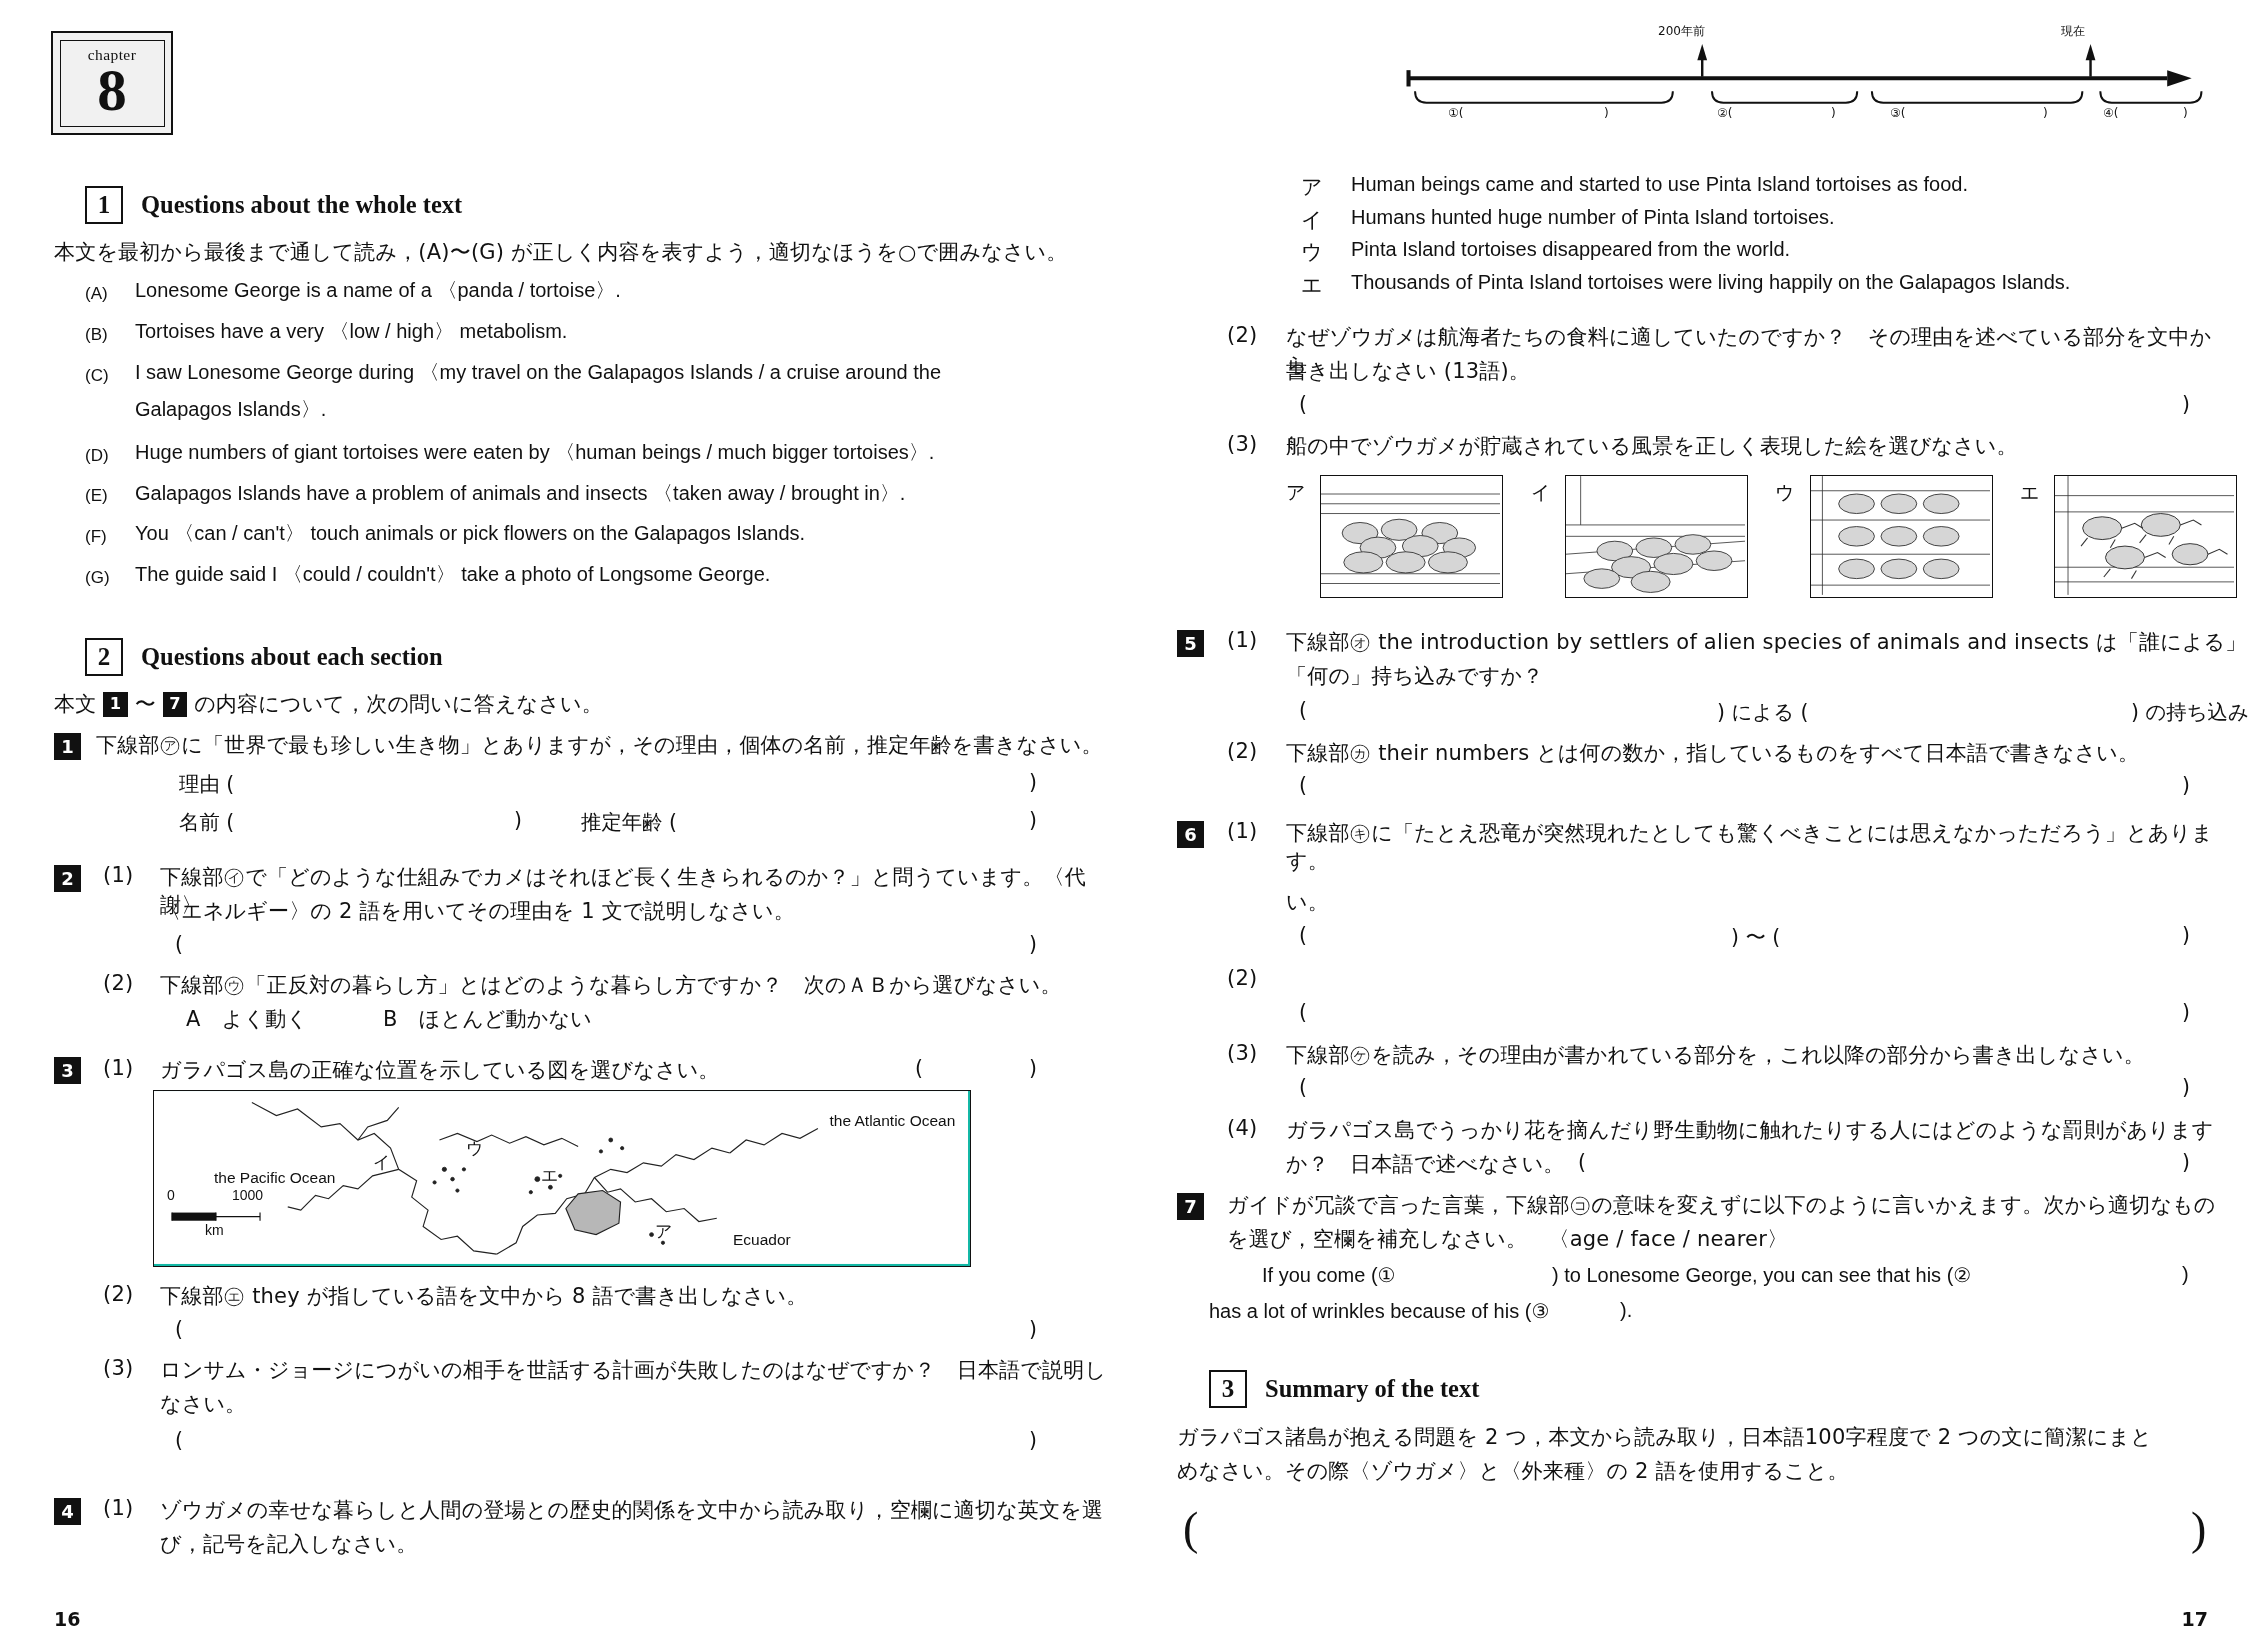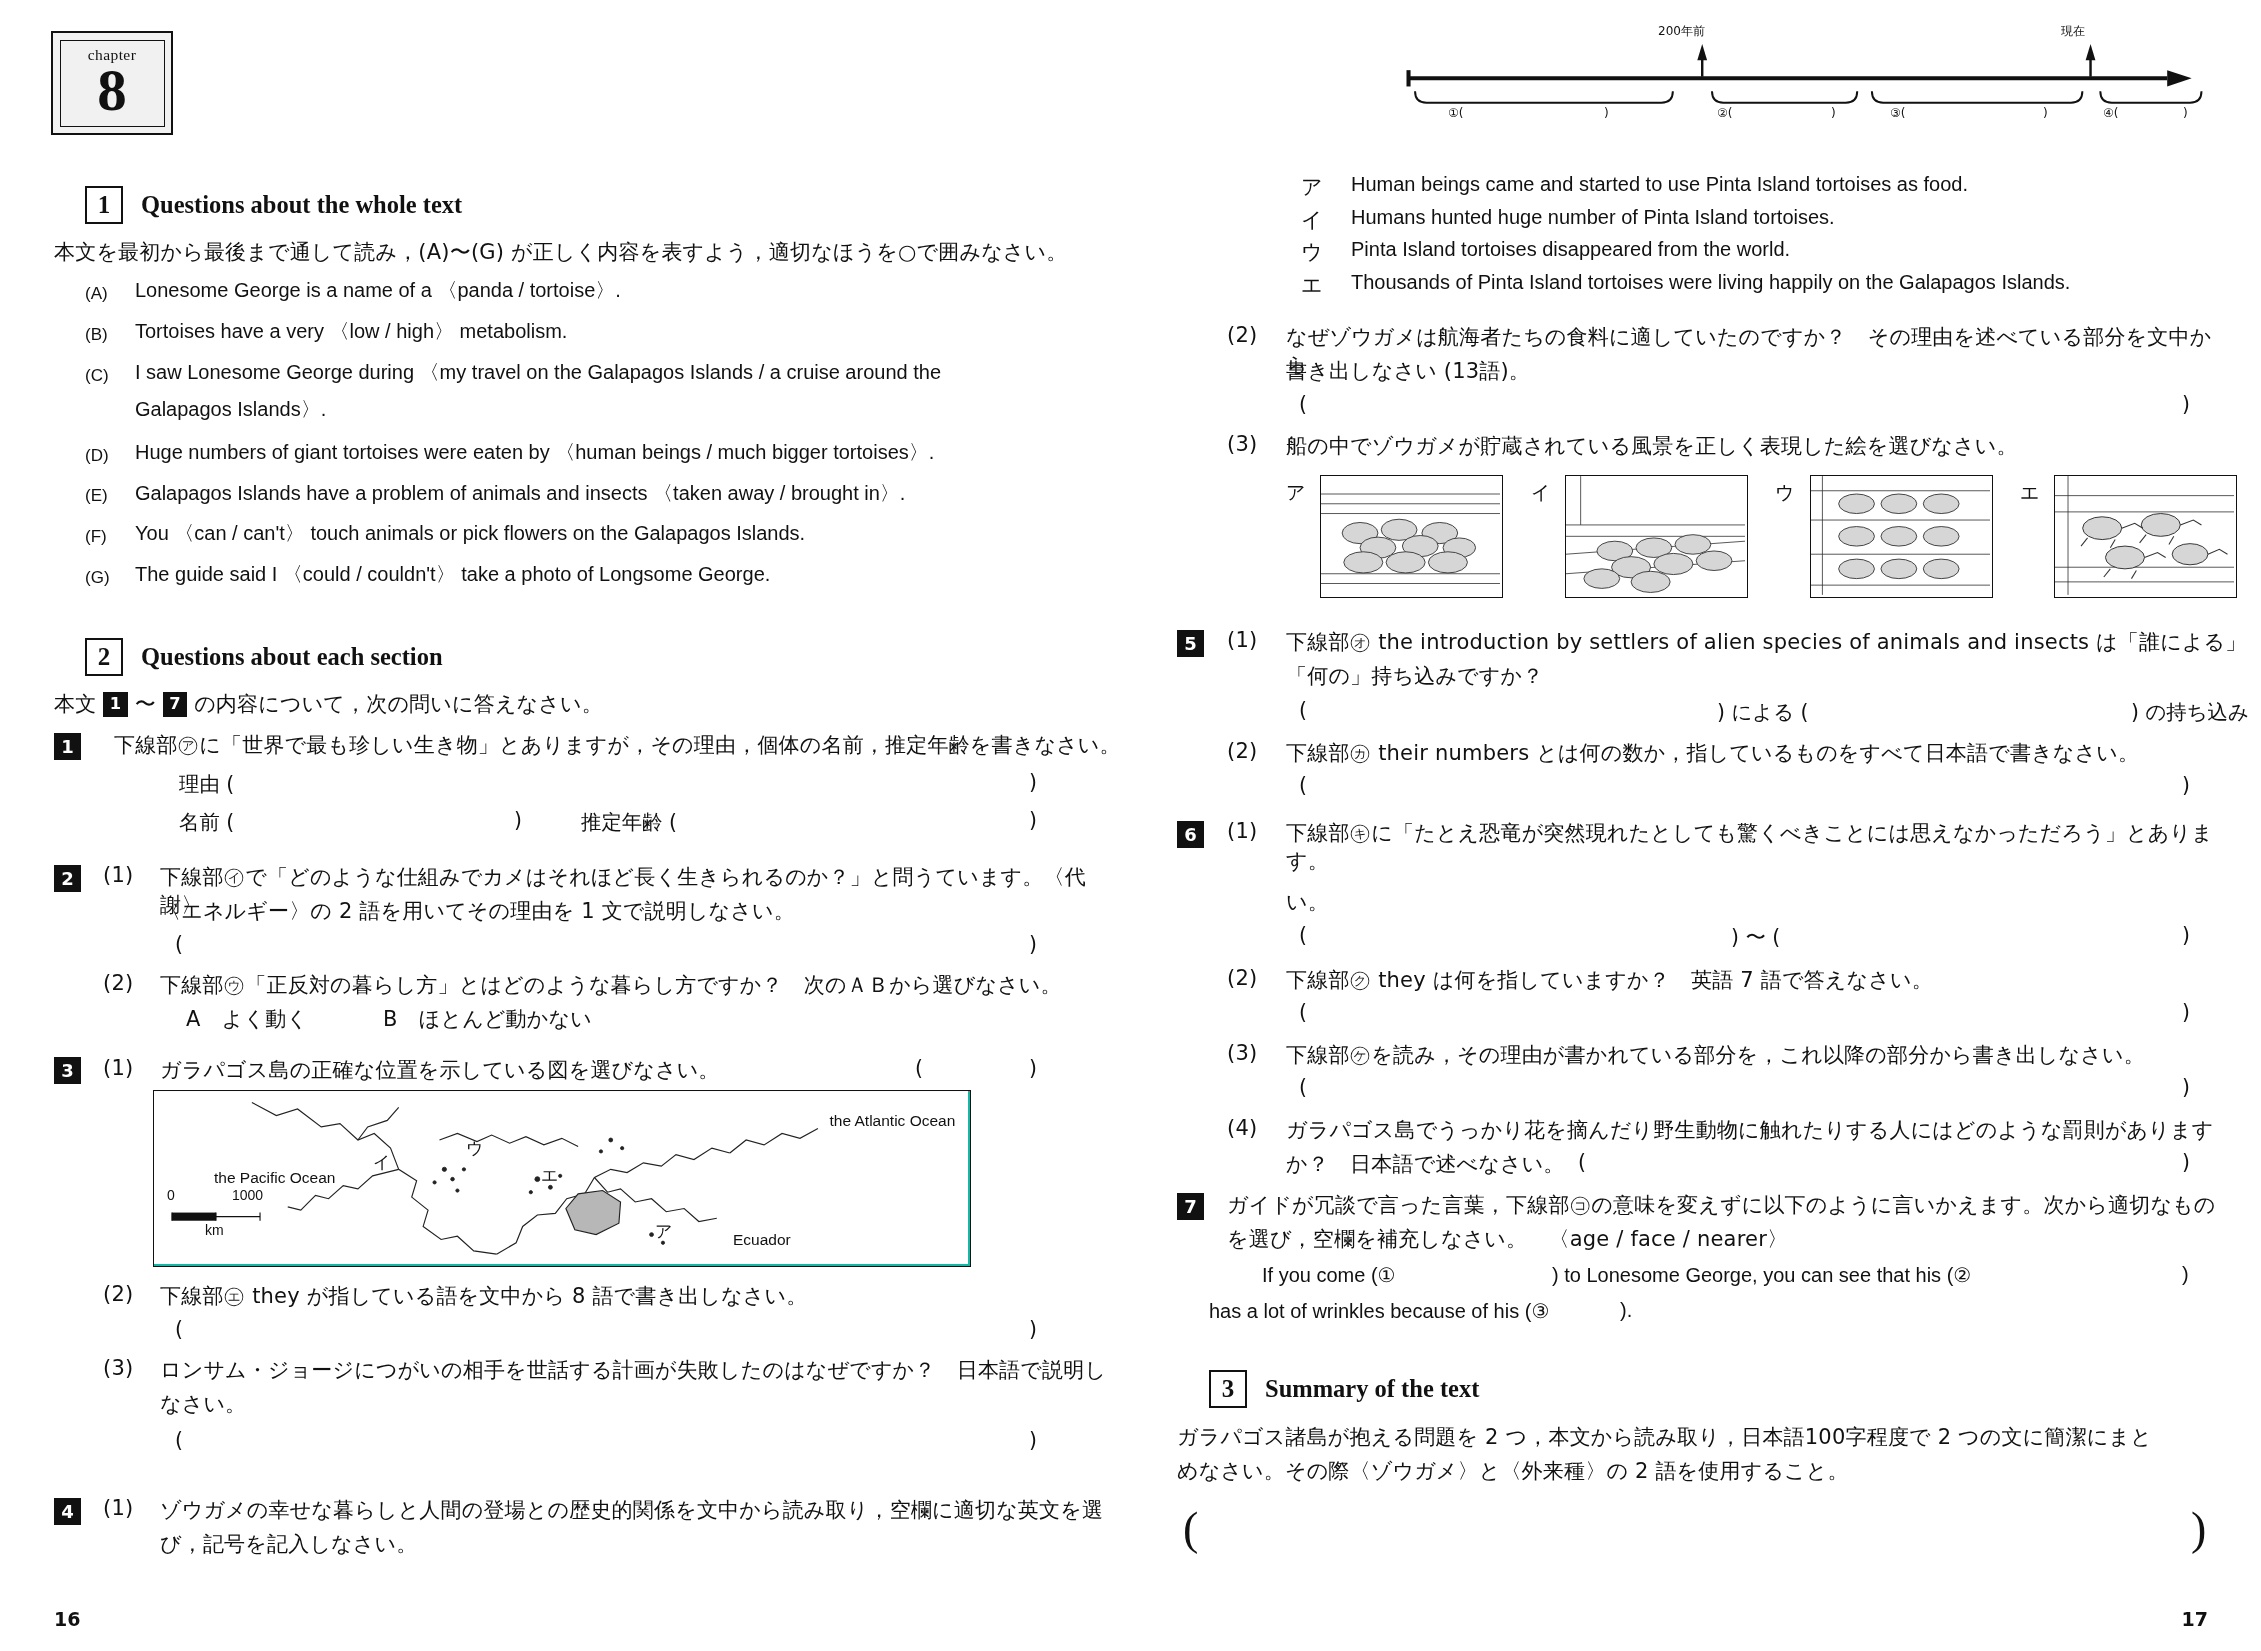--- a/index.html
+++ b/index.html
@@ -93,21 +93,21 @@
     </div>
     <div class="lead" style="left:54px;top:690px;">
       <span>本文</span>
       <span class="qnum">1</span>
       <span>〜</span>
       <span class="qnum">7</span>
       <span>の内容について，次の問いに答えなさい。</span>
     </div>
 
     <div style="position:absolute;left:54px;top:733px;"><span class="qnum big">1</span></div>
-    <div class="lead" style="left:114px;top:731px;width:1012px;">下線部㋐に「世界で最も珍しい生き物」とありますが，その理由，個体の名前，推定年齢を書きなさい。</div>
+    <div class="lead" style="left:96px;top:731px;width:1012px;">下線部㋐に「世界で最も珍しい生き物」とありますが，その理由，個体の名前，推定年齢を書きなさい。</div>
     <div class="ansline" style="position:absolute;left:179px;top:770px;">理由 (</div>
     <div class="ansline" style="position:absolute;left:1029px;top:770px;">)</div>
     <div class="ansline" style="position:absolute;left:179px;top:808px;">名前 (</div>
     <div class="ansline" style="position:absolute;left:514px;top:808px;">)</div>
     <div class="ansline" style="position:absolute;left:581px;top:808px;">推定年齢 (</div>
     <div class="ansline" style="position:absolute;left:1029px;top:808px;">)</div>
 
     <div style="position:absolute;left:54px;top:865px;"><span class="qnum big">2</span></div>
     <div class="lead" style="left:103px;top:863px;">(1)</div>
     <div class="lead" style="left:160px;top:863px;width:950px;">下線部㋑で「どのような仕組みでカメはそれほど長く生きられるのか？」と問うています。〈代謝〉</div>
@@ -361,21 +361,20 @@
 
     <div style="position:absolute;left:46px;top:821px;"><span class="qnum big">6</span></div>
     <div class="lead" style="left:96px;top:819px;">(1)</div>
     <div class="lead" style="left:155px;top:819px;width:963px;">下線部㋖に「たとえ恐竜が突然現れたとしても驚くべきことには思えなかっただろう」とあります。</div>
     <div class="lead" style="left:155px;top:888px;">い。</div>
     <div class="ansline" style="position:absolute;left:168px;top:923px;">(</div>
     <div class="ansline" style="position:absolute;left:600px;top:923px;">) 〜 (</div>
     <div class="ansline" style="position:absolute;left:1051px;top:923px;">)</div>
 
     <div class="lead" style="left:96px;top:966px;">(2)</div>
-    <div class="lead" style="left:155px;top:966px;width:963px;">下線部㋗ they は何を指していますか？　英語 7 語で答えなさい。</div>
     <div class="ansline" style="position:absolute;left:168px;top:1000px;">(</div>
     <div class="ansline" style="position:absolute;left:1051px;top:1000px;">)</div>
 
     <div class="lead" style="left:96px;top:1041px;">(3)</div>
     <div class="lead" style="left:155px;top:1041px;width:963px;">下線部㋘を読み，その理由が書かれている部分を，これ以降の部分から書き出しなさい。</div>
     <div class="ansline" style="position:absolute;left:168px;top:1075px;">(</div>
     <div class="ansline" style="position:absolute;left:1051px;top:1075px;">)</div>
 
     <div class="lead" style="left:96px;top:1116px;">(4)</div>
     <div class="lead" style="left:155px;top:1116px;width:963px;">ガラパゴス島でうっかり花を摘んだり野生動物に触れたりする人にはどのような罰則があります</div>

